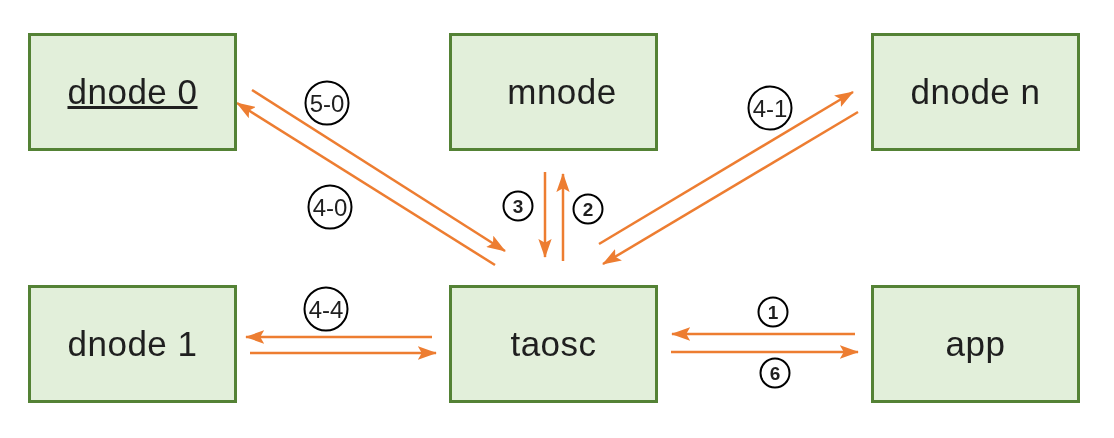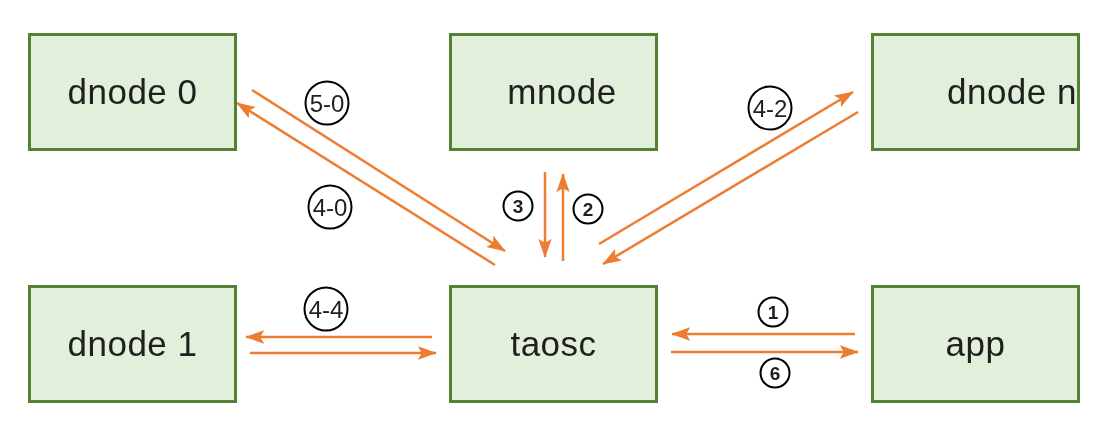--- a/index.html
+++ b/index.html
@@ -52,41 +52,41 @@
     <line x1="545" y1="172" x2="545" y2="257" marker-end="url(#arrow)"></line>
     <line x1="563" y1="261" x2="563" y2="174" marker-end="url(#arrow)"></line>
     <line x1="599" y1="244" x2="853" y2="92" marker-end="url(#arrow)"></line>
     <line x1="858" y1="112" x2="603" y2="264" marker-end="url(#arrow)"></line>
     <line x1="432" y1="337" x2="246" y2="337" marker-end="url(#arrow)"></line>
     <line x1="250" y1="353" x2="436" y2="353" marker-end="url(#arrow)"></line>
     <line x1="855" y1="334" x2="672" y2="334" marker-end="url(#arrow)"></line>
     <line x1="671" y1="352" x2="858" y2="352" marker-end="url(#arrow)"></line>
   </svg>
 
-  <div class="node" style="left:28px;  top:33px;">
+  <div class="node" style="left:28px;  top:33px;text-decoration:underline;">
     <span>dnode 0</span>
   </div>
   <div class="node" style="left:449px; top:33px;padding-left:17px;">
     <span>mnode</span>
   </div>
-  <div class="node" style="left:871px; top:33px;justify-content:flex-end;">
+  <div class="node" style="left:871px; top:33px;">
     <span>dnode n</span>
   </div>
   <div class="node" style="left:28px;  top:285px;">
     <span>dnode 1</span>
   </div>
   <div class="node" style="left:449px; top:285px;">
     <span>taosc</span>
   </div>
   <div class="node" style="left:871px; top:285px;">
     <span>app</span>
   </div>
 
   <div class="clabel big" style="left:327px; top:103px;">5-0</div>
   <div class="clabel big" style="left:330px; top:207px;">4-0</div>
   <div class="clabel small" style="left:518px; top:206px;">3</div>
   <div class="clabel small" style="left:588px; top:209px;">2</div>
-  <div class="clabel big" style="left:770px; top:108px;">4-2</div>
+  <div class="clabel big" style="left:770px; top:108px;">4-1</div>
   <div class="clabel big" style="left:326px; top:309px;">4-4</div>
   <div class="clabel small" style="left:773px; top:312px;">1</div>
   <div class="clabel small" style="left:775px; top:373px;">6</div>
 
 </div>
 
 </body></html>

